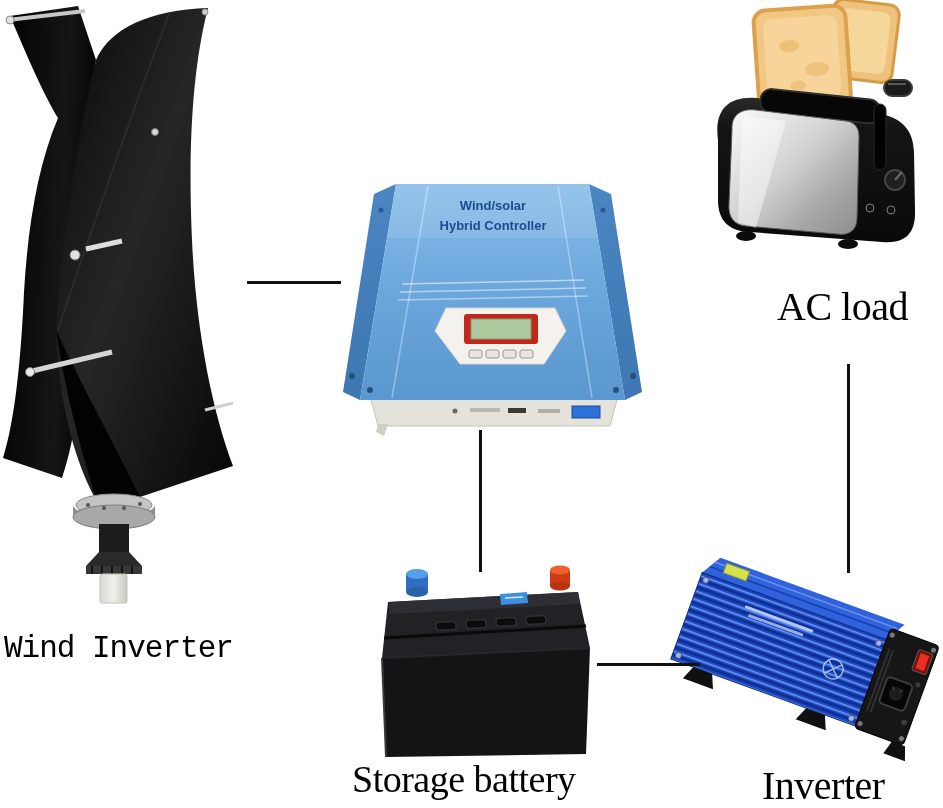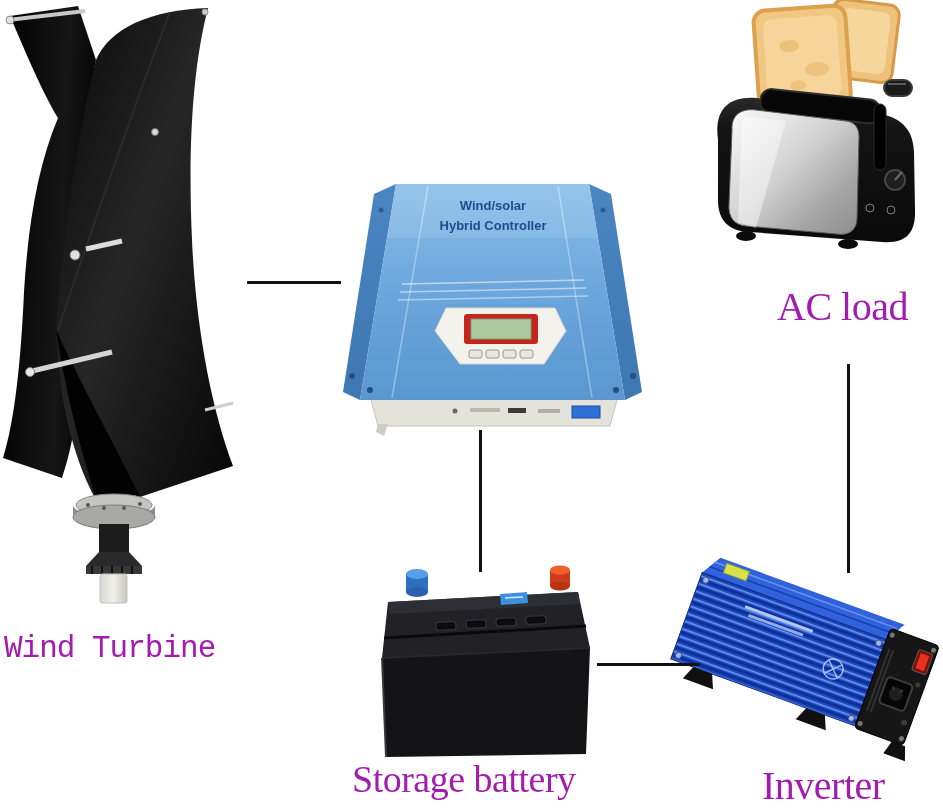--- a/index.html
+++ b/index.html
@@ -5,21 +5,21 @@
   html,body { margin:0; padding:0; background:#ffffff; }
   .canvas {
     position:relative; width:943px; height:808px;
     background:#ffffff; overflow:hidden;
     font-family:"Liberation Serif", serif;
   }
   .component { position:absolute;text-align:center; }
   .component svg { display:block; overflow:visible; }
   .connector { position:absolute; background:#111111; }
   .diagram-label {
-    position:absolute; color:#a21caf; white-space:nowrap;
+    position:absolute; color:#000000; white-space:nowrap;
     font-family:"Liberation Serif", serif; line-height:1;
   }
   .label-mono {
     font-family:"Liberation Mono", monospace;
     font-size:31px; letter-spacing:-1px; font-weight:500;
   }
   .label-serif-lg { font-size:40px; letter-spacing:-0.5px; }
 </style>
 </head>
 <body>
@@ -81,21 +81,21 @@
         <line x1="92" y1="566" x2="92" y2="574" stroke="#111" stroke-width="2"></line>
         <line x1="102" y1="566" x2="102" y2="574" stroke="#111" stroke-width="2"></line>
         <line x1="112" y1="566" x2="112" y2="574" stroke="#111" stroke-width="2"></line>
         <line x1="122" y1="566" x2="122" y2="574" stroke="#111" stroke-width="2"></line>
         <line x1="132" y1="566" x2="132" y2="574" stroke="#111" stroke-width="2"></line>
         <rect x="100" y="574" width="27" height="29" rx="2" fill="url(#gPole)" stroke="#c2c2bb"></rect>
       </g>
     </svg>
   </div>
 
-  <div class="diagram-label label-mono" style="left:4px; top:633px;">Wind Turbine</div>
+  <div class="diagram-label label-mono" style="left:4px; top:633px;">Wind Inverter</div>
 
   <div class="component" style="left:340px; top:168px; width:305px; height:285px;">
     <svg width="305" height="285" viewBox="0 0 305 285">
       <defs>
         <linearGradient id="cBody" x1="0" y1="0" x2="0" y2="1">
           <stop offset="0" stop-color="#8abee9"></stop>
           <stop offset="0.5" stop-color="#6ba6dc"></stop>
           <stop offset="1" stop-color="#5a97d0"></stop>
         </linearGradient>
         <linearGradient id="cSide" x1="0" y1="0" x2="0" y2="1">

